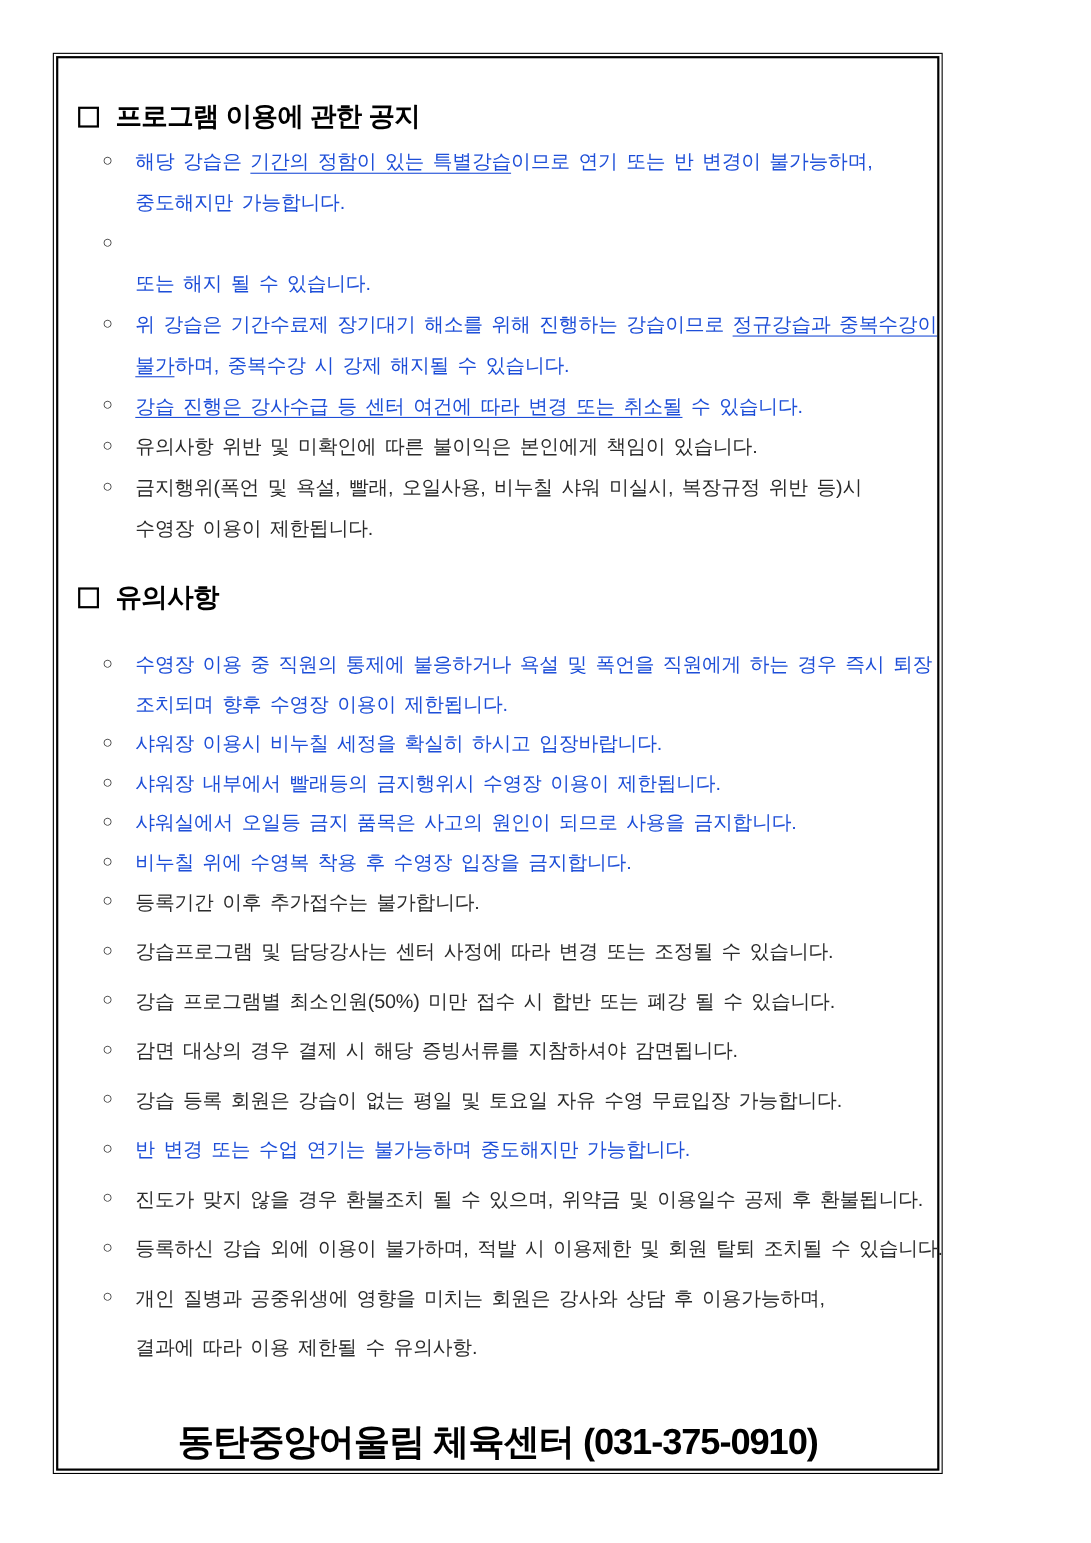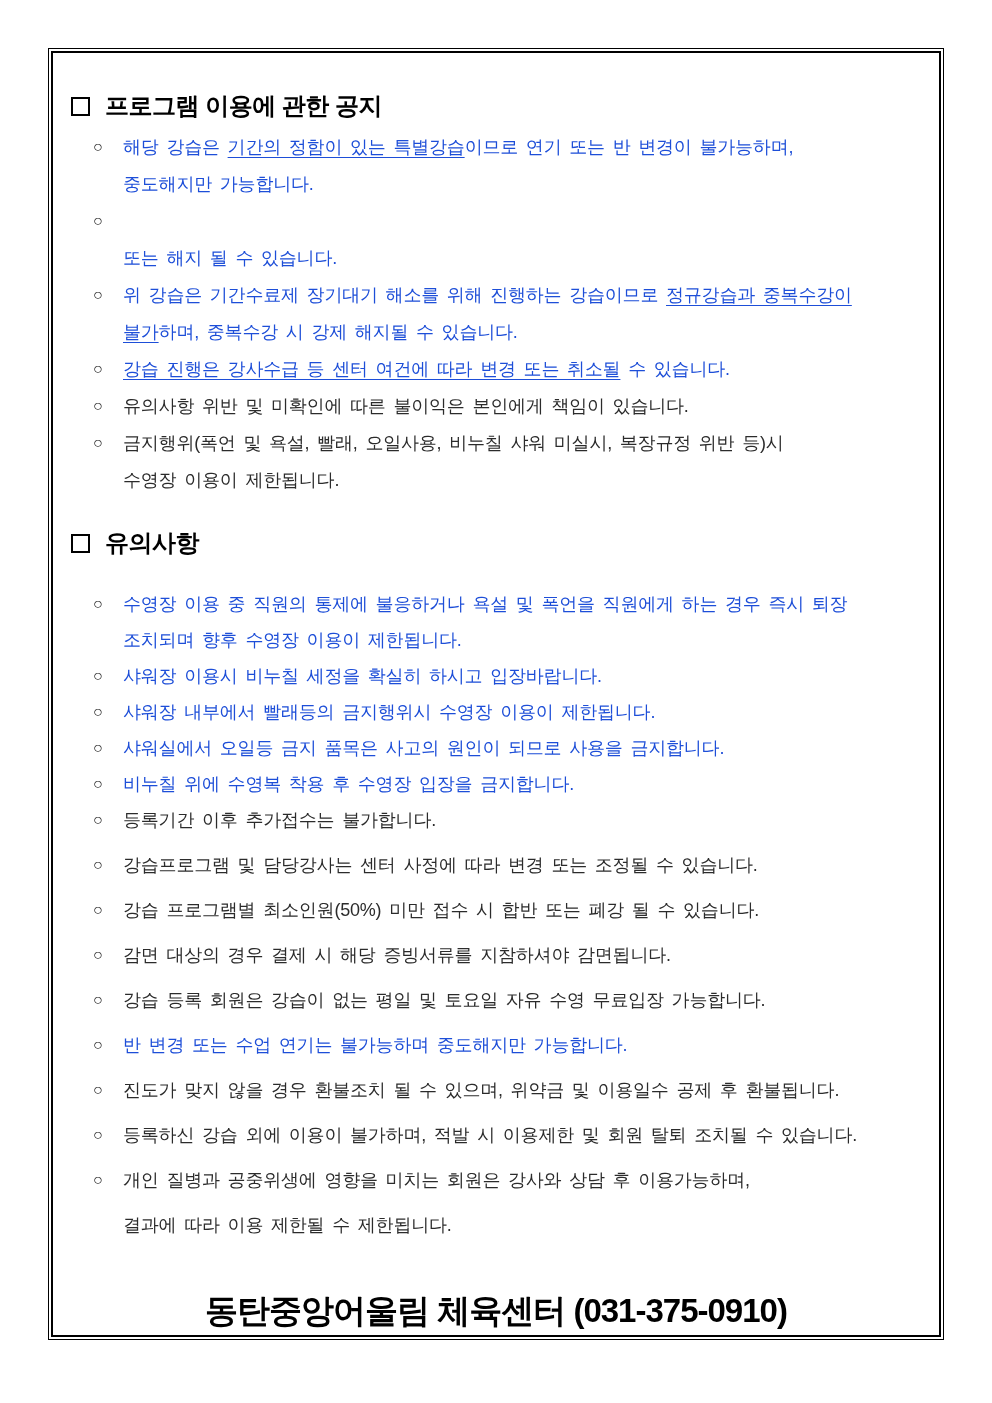--- a/index.html
+++ b/index.html
@@ -3,21 +3,21 @@
 <meta charset="utf-8">
 <style>
   * { margin:0; padding:0; box-sizing:border-box; }
   html,body { background:#fff; }
   .page {
     position:relative; width:992px; height:1403px; background:#ffffff;
     font-family:"Liberation Sans","DejaVu Sans",sans-serif;
     color:#2b2b2b; overflow:hidden;
   }
   .frame-outer {
-    position:absolute; left:48px; top:48px; width:896px; height:1292px;
+    position:absolute; left:48px; top:48px; width:809px; height:1292px;
     border:1px solid #000;
   }
   .frame-inner {
     position:absolute; left:2px; top:2px; right:2px; bottom:2px;
     border:2px solid #000; padding:38px 16px 10px 16px;
   }
   .sec-title {
     display:flex; align-items:center; font-size:24px; font-weight:bold;
     color:#000; letter-spacing:-0.5px; height:30px; margin-left:2px;
   }
@@ -169,21 +169,21 @@
         <div class="line item mb21">
           <span class="marker">○</span>
           <span class="txt"><span>등록하신 강습 외에 이용이 불가하며, 적발 시 이용제한 및 회원 탈퇴 조치될 수 있습니다.</span></span>
         </div>
 
         <div class="line item mb21">
           <span class="marker">○</span>
           <span class="txt"><span>개인 질병과 공중위생에 영향을 미치는 회원은 강사와 상담 후 이용가능하며,</span></span>
         </div>
         <div class="line cont">
-          <span class="txt"><span>결과에 따라 이용 제한될 수 제한됩니다.</span></span>
+          <span class="txt"><span>결과에 따라 이용 제한될 수 유의사항.</span></span>
         </div>
       </div>
 
       <div class="footer">동탄중앙어울림 체육센터 (031-375-0910)</div>
 
     </div>
   </div>
 </div>
 
 </body></html>

